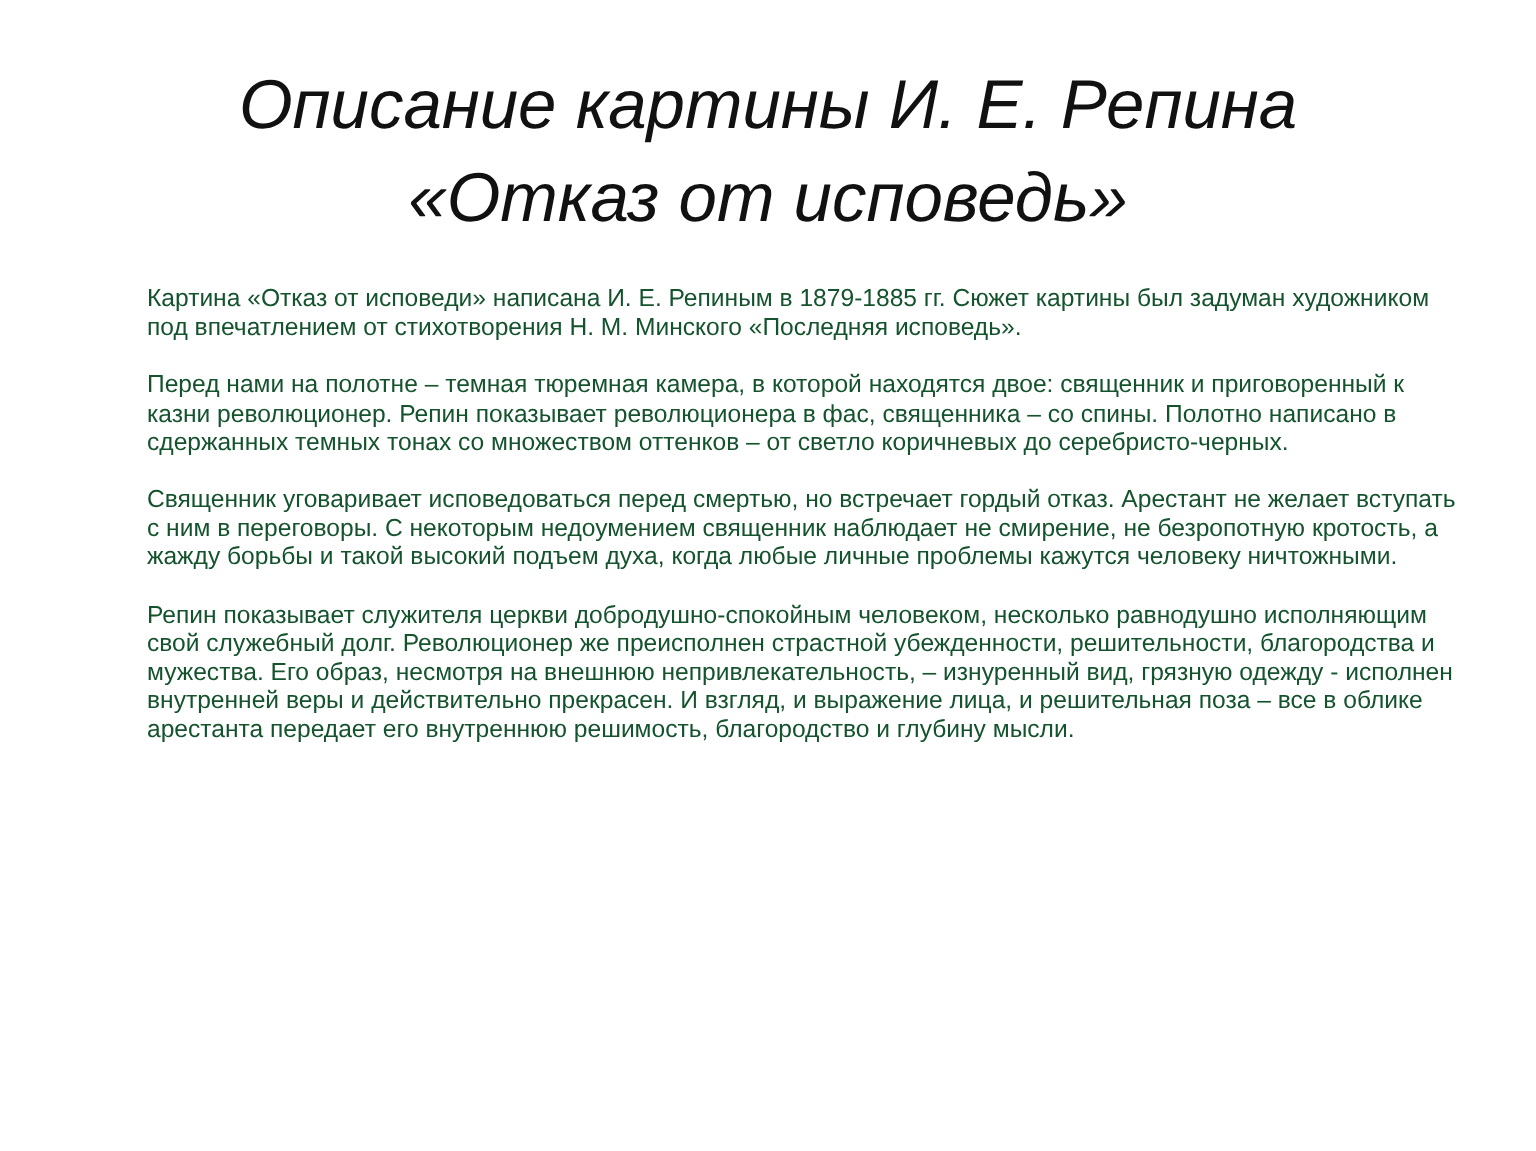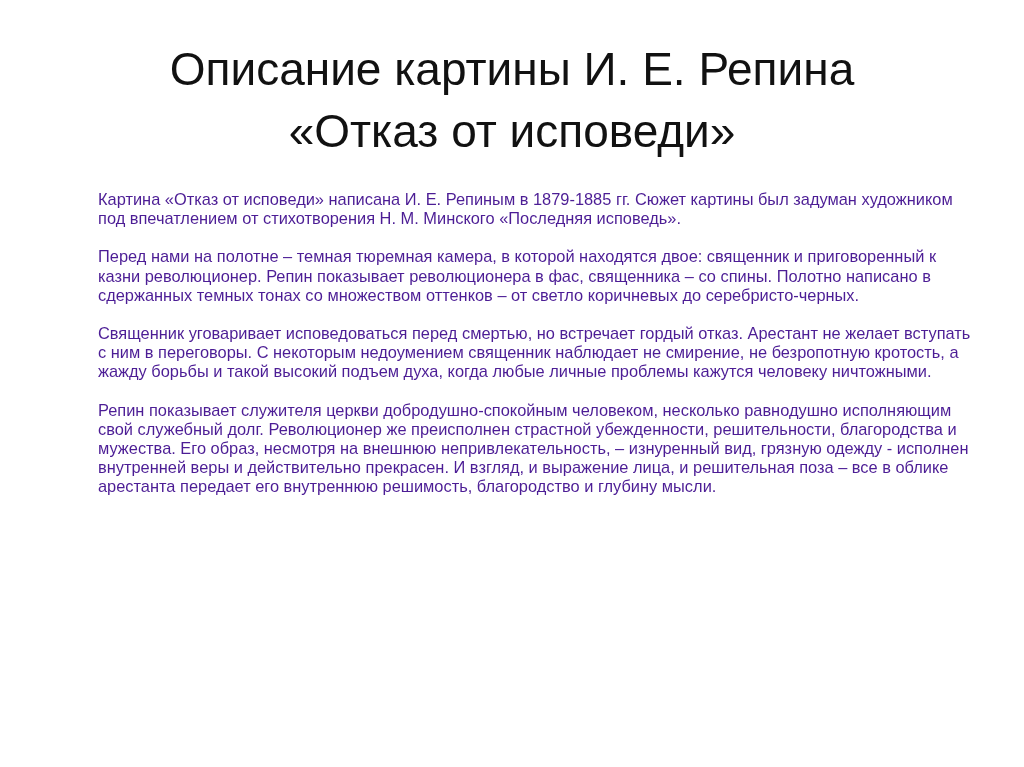--- a/index.html
+++ b/index.html
@@ -1,33 +1,33 @@
 <!DOCTYPE html>
 <html><head>
   <meta charset="utf-8">
   <style>
     html, body { margin: 0; padding: 0; background: #ffffff; }
     body { width: 1024px; height: 767px; overflow: hidden; position: relative;
            font-family: "Liberation Sans", "DejaVu Sans", sans-serif; color: #111111; }
     .slide { position: absolute; left: 0; top: 0; width: 1024px; height: 767px; background: #ffffff; }
     .title { position: absolute; left: 60px; top: 38px; width: 904px; text-align: center;
              font-size: 46px; line-height: 62px; font-weight: normal; color: #111111; margin: 0; }
-    .title span { display: block; }
+    .title span { display: block; font-style: italic; }
     .body { position: absolute; left: 98px; top: 190px; width: 880px;
-            font-size: 16.4px; line-height: 19.2px; color: #4c1d95; }
+            font-size: 16.4px; line-height: 19.2px; color: #14532d; }
     .para { margin: 0 0 19px 0; }
     .para.underlined .u { text-decoration: underline; text-underline-offset: 2px; }
   </style>
 </head>
 <body>
 
 <div class="slide">
   <h1 class="title">
     <span>Описание картины И. Е. Репина</span>
-    <span>«Отказ от исповеди»</span>
+    <span>«Отказ от исповедь»</span>
   </h1>
 
   <div class="body">
     <p class="para">Картина «Отказ от исповеди» написана И. Е. Репиным в 1879-1885 гг. Сюжет картины был задуман художником под впечатлением от стихотворения Н. М. Минского «Последняя исповедь».</p>
     <p class="para">Перед нами на полотне – темная тюремная камера, в которой находятся двое: священник и приговоренный к казни революционер. Репин показывает революционера в фас, священника – со спины. Полотно написано в сдержанных темных тонах со множеством оттенков – от светло коричневых до серебристо-черных.</p>
     <p class="para">Священник уговаривает исповедоваться перед смертью, но встречает гордый отказ. Арестант не желает вступать с ним в переговоры. С некоторым недоумением священник наблюдает не смирение, не безропотную кротость, а жажду борьбы и такой высокий подъем духа, когда любые личные проблемы кажутся человеку ничтожными.</p>
     <p class="para">Репин показывает служителя церкви добродушно-спокойным человеком, несколько равнодушно исполняющим свой служебный долг. Революционер же преисполнен страстной убежденности, решительности, благородства и мужества. Его образ, несмотря на внешнюю непривлекательность, – изнуренный вид, грязную одежду - исполнен внутренней веры и действительно прекрасен. И взгляд, и выражение лица, и решительная поза – все в облике арестанта передает его внутреннюю решимость, благородство и глубину мысли.</p>
   </div>
 </div>
 

